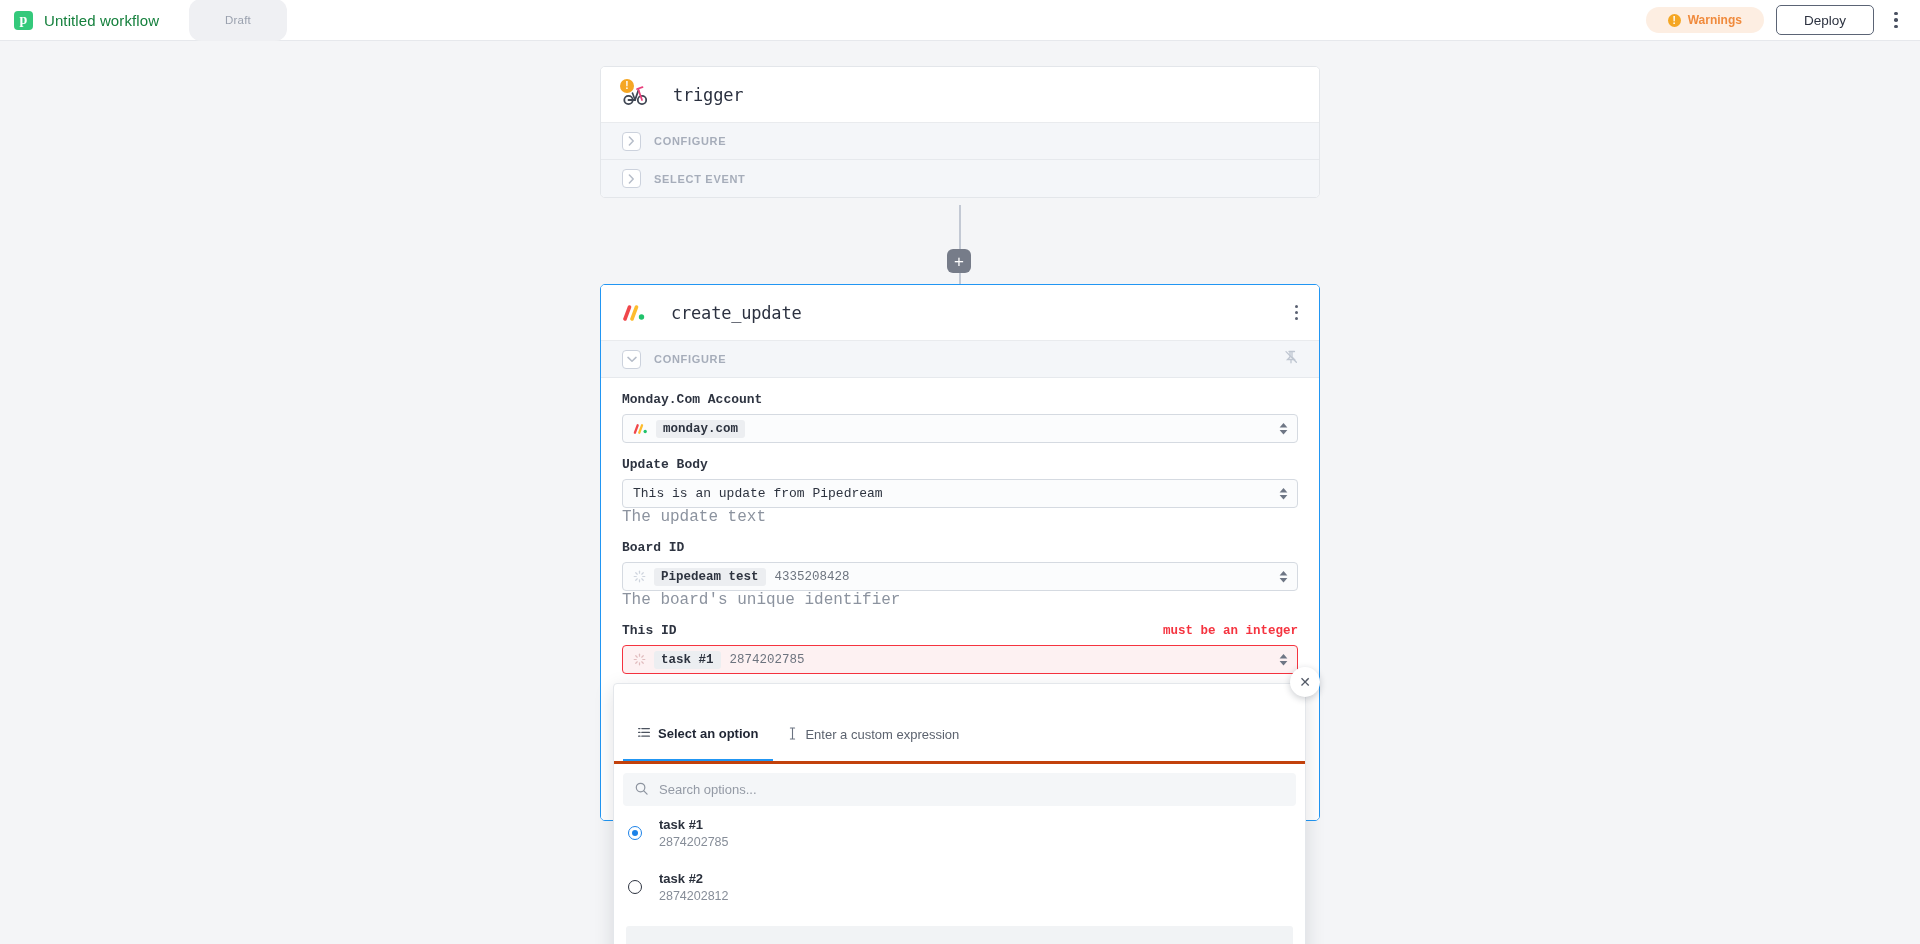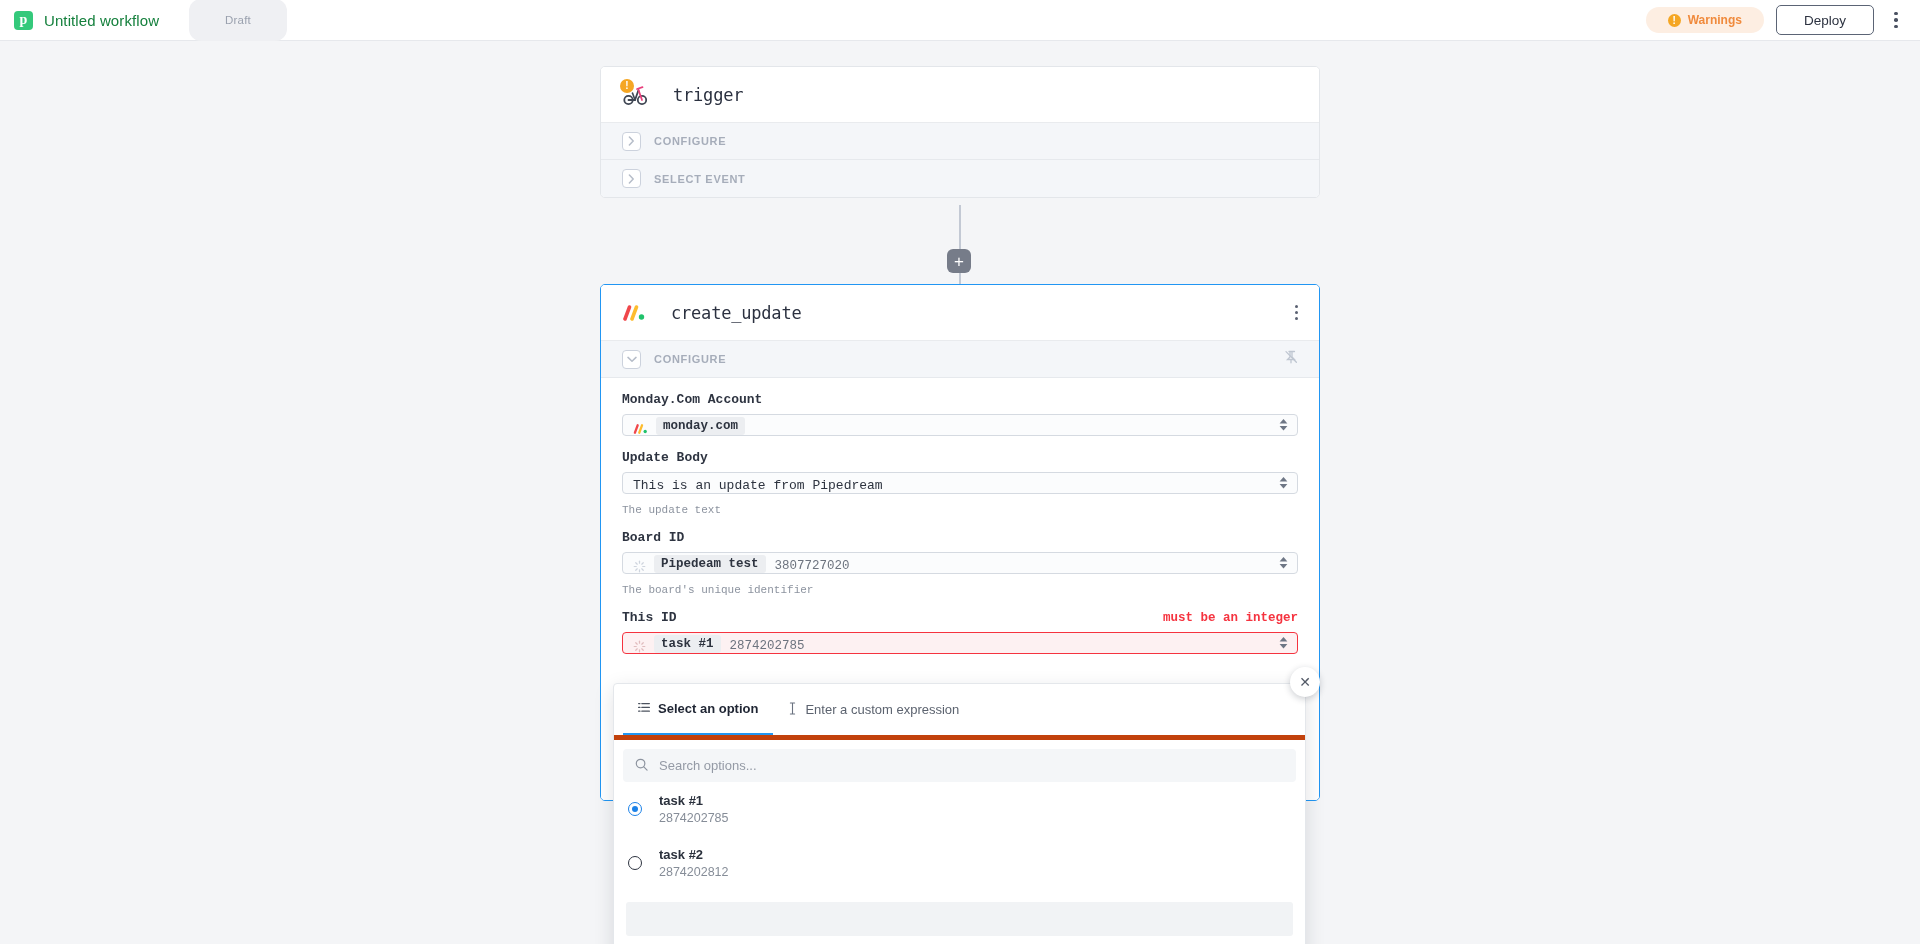--- a/index.html
+++ b/index.html
@@ -113,26 +113,26 @@
     font-family: "Liberation Sans", sans-serif;
   }
 
   
   .form { padding: 14px 21px 26px; background: #fff; border-radius: 0 0 4px 4px; font-family: Liberation Mono, monospace; }
   .field-label {
     font-size: 13px; font-weight: 700; color: #2e3441; margin-bottom: 7px;
     display: flex; align-items: baseline;
   }
   .err-text { margin-left: auto; color: #f5333f; font-size: 12.5px; font-weight: 700; }
-  .helper { font-size: 11px; color: #8c939f; margin-top: 10px; margin-bottom: 14px; }
+  .helper { font-size: 16px; color: #8c939f; margin-top: 0; margin-bottom: 14px; }
   .gap { height: 14px; }
 
   .select {
-    position: relative; height: 22px; border: 1px solid #d5dae1; border-radius: 4px;
-    background: #fbfcfd; display: flex; align-items: flex-end; padding: 0 30px 0 10px;
+    position: relative; height: 29px; border: 1px solid #d5dae1; border-radius: 4px;
+    background: #fbfcfd; display: flex; align-items: center; padding: 0 30px 0 10px;
     cursor: pointer;
   }
   .select.error { border-color: #f5333f; background: #fdf1f2; }
   .select .stepper {
     position: absolute; right: 9px; top: 50%; transform: translateY(-50%);
     display: flex; flex-direction: column; gap: 2px;
   }
   .sel-text { font-size: 13px; color: #2d333f; }
   .chip {
     background: #eceef1; border-radius: 3px; padding: 2px 7px;
@@ -140,21 +140,21 @@
   }
   .chip-id { font-size: 12.5px; color: #6d747f; margin-left: 9px; }
   .gear-mini { flex: none; margin-right: 8px; }
 
   
   .dd {
     position: absolute; left: 613px; top: 642px; width: 693px;
     background: #fff; border: 1px solid #e4e7eb; border-radius: 4px;
     box-shadow: 0 6px 20px rgba(20,28,45,.13); z-index: 30;
   }
-  .dd-tabs { display: flex; height: 56px; border-bottom: 5px solid #c2410c; padding-left: 9px; }
+  .dd-tabs { display: flex; height: 56px; border-bottom: 3px solid #c2410c; padding-left: 9px; margin-top: 24px; }
   .dd-tab {
     display: flex; align-items: center; gap: 8px; padding: 0 15px;
     font-size: 13px; color: #5c6personally; cursor: pointer;
   }
   .dd-tab { color: #5c636f; }
   .dd-tab.active { color: #1f2533; font-weight: 700; border-bottom: 2.5px solid #2196f3; }
   .dd-search {
     height: 33px; margin: 9px 9px 0; background: #f4f6f8; border-radius: 4px;
     display: flex; align-items: center; gap: 11px; padding: 0 12px;
   }
@@ -337,21 +337,21 @@
                 <path d="M8 12 L8 14.5"></path>
               <path d="M1.5 8 L4 8"></path>
                 <path d="M12 8 L14.5 8"></path>
               <path d="M3.4 3.4 L5.2 5.2"></path>
                 <path d="M10.8 10.8 L12.6 12.6"></path>
               <path d="M12.6 3.4 L10.8 5.2"></path>
                 <path d="M5.2 10.8 L3.4 12.6"></path>
             </g>
           </svg>
           <span class="chip">Pipedeam test</span>
-          <span class="chip-id">3807727020</span>
+          <span class="chip-id">4335208428</span>
           <span class="stepper">
             <svg width="9" height="5" viewBox="0 0 9 5">
                 <path d="M4.5 0 L8.4 4.6 L.6 4.6 Z" fill="#6e7685"></path>
               </svg>
             <svg width="9" height="5" viewBox="0 0 9 5">
                 <path d="M4.5 4.6 L.6 0 L8.4 0 Z" fill="#6e7685"></path>
               </svg>
           </span>
         </div>
         <div class="helper">The board's unique identifier</div>

